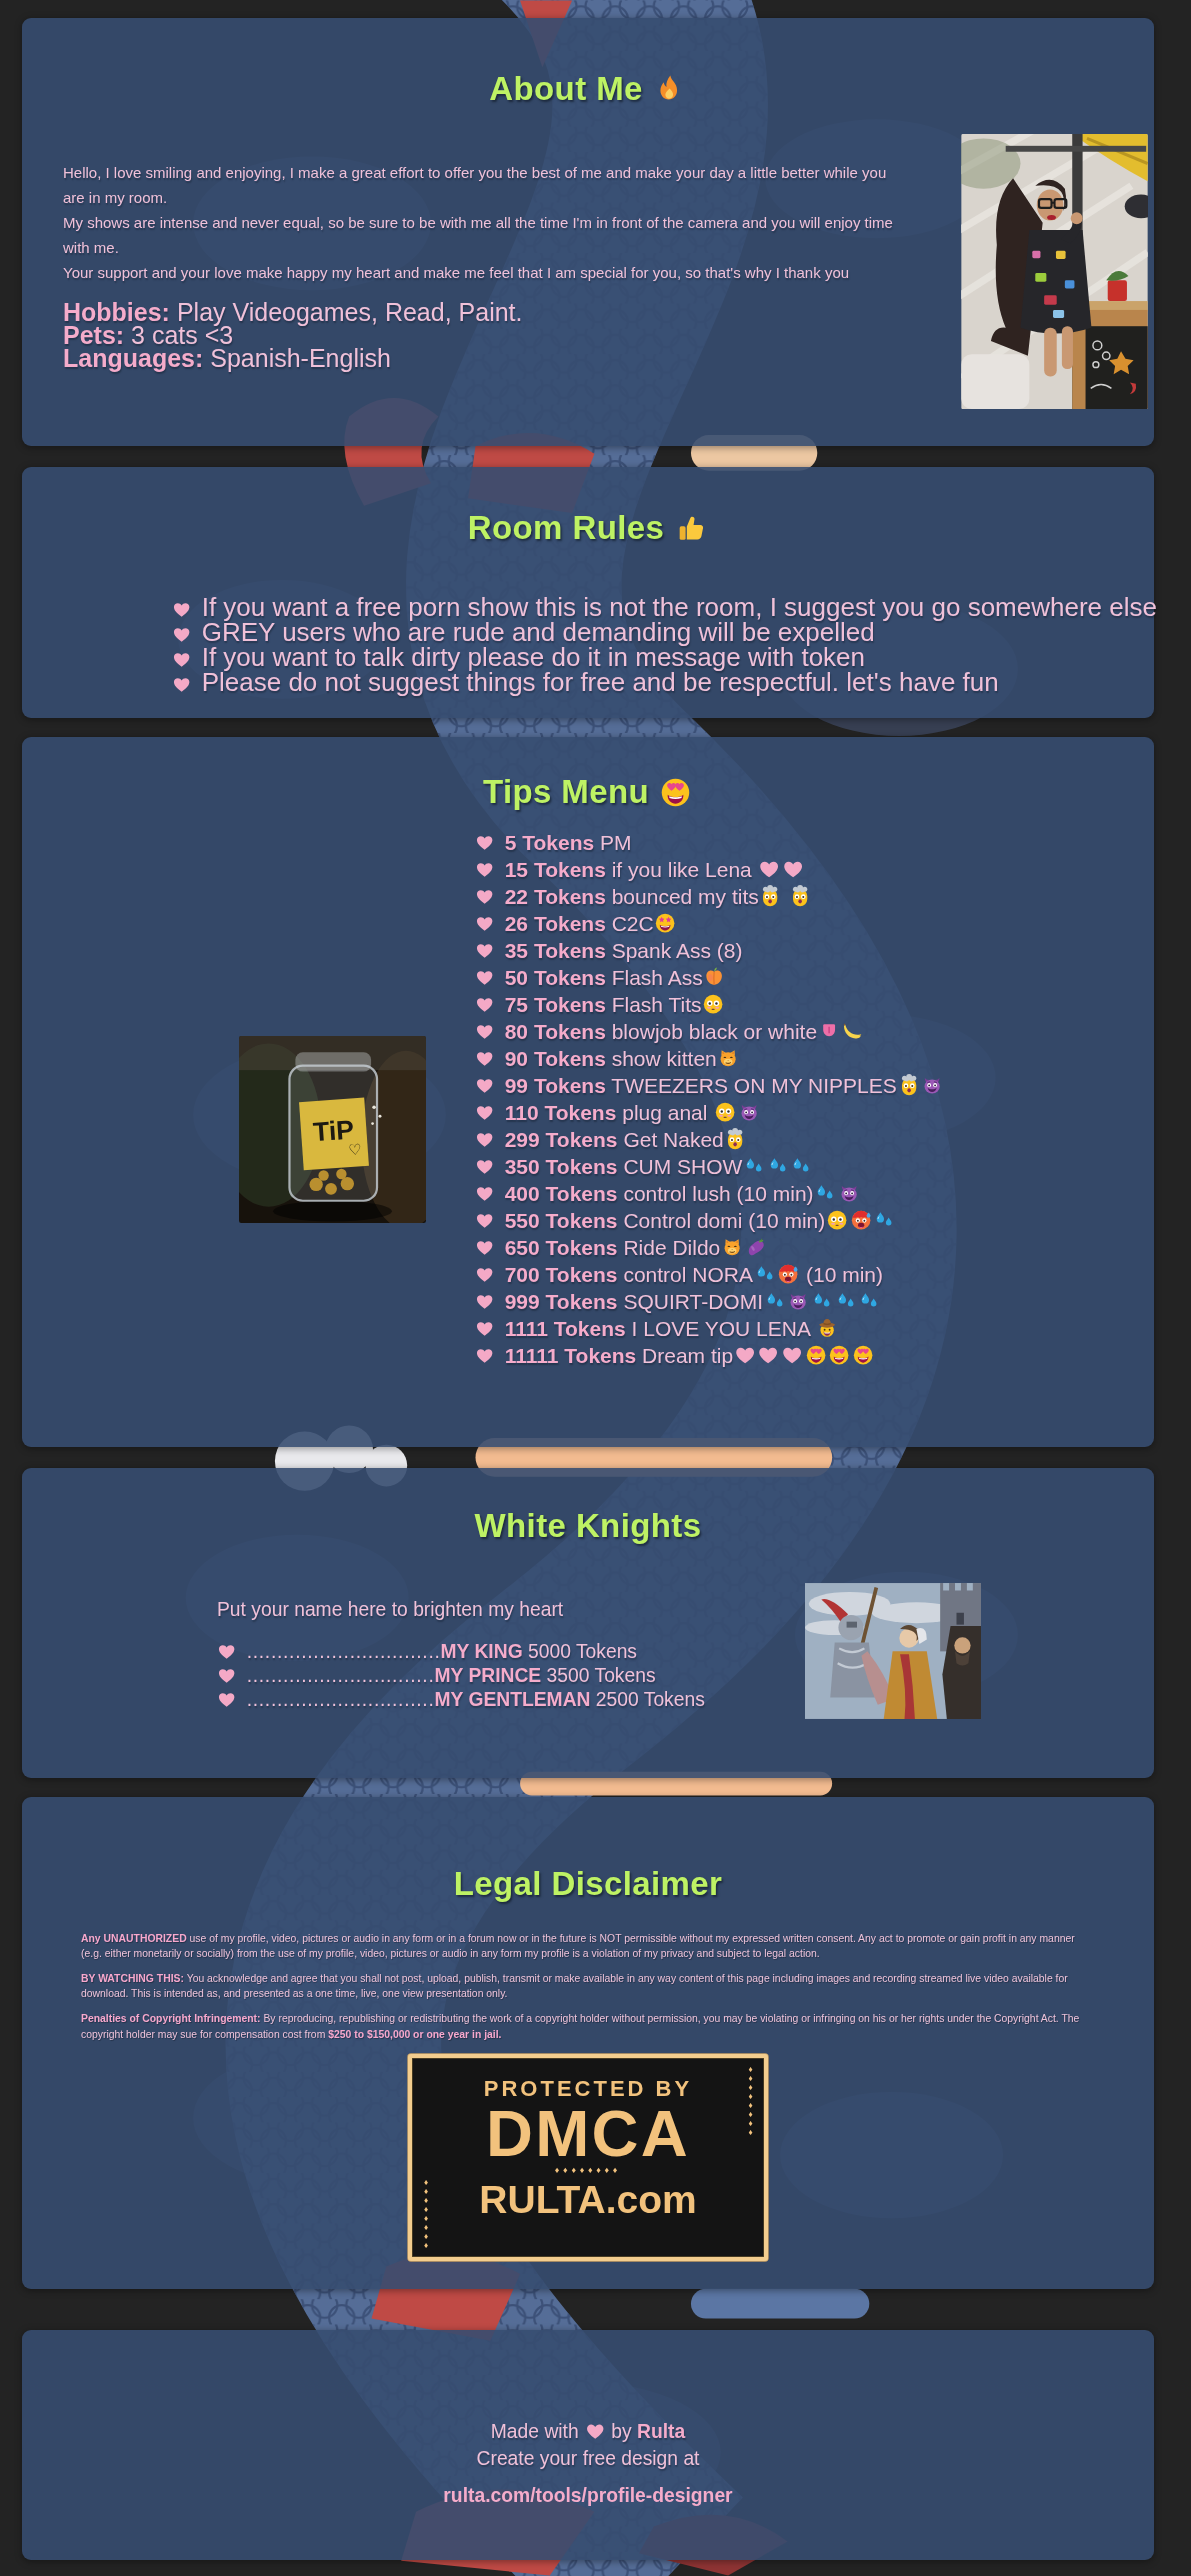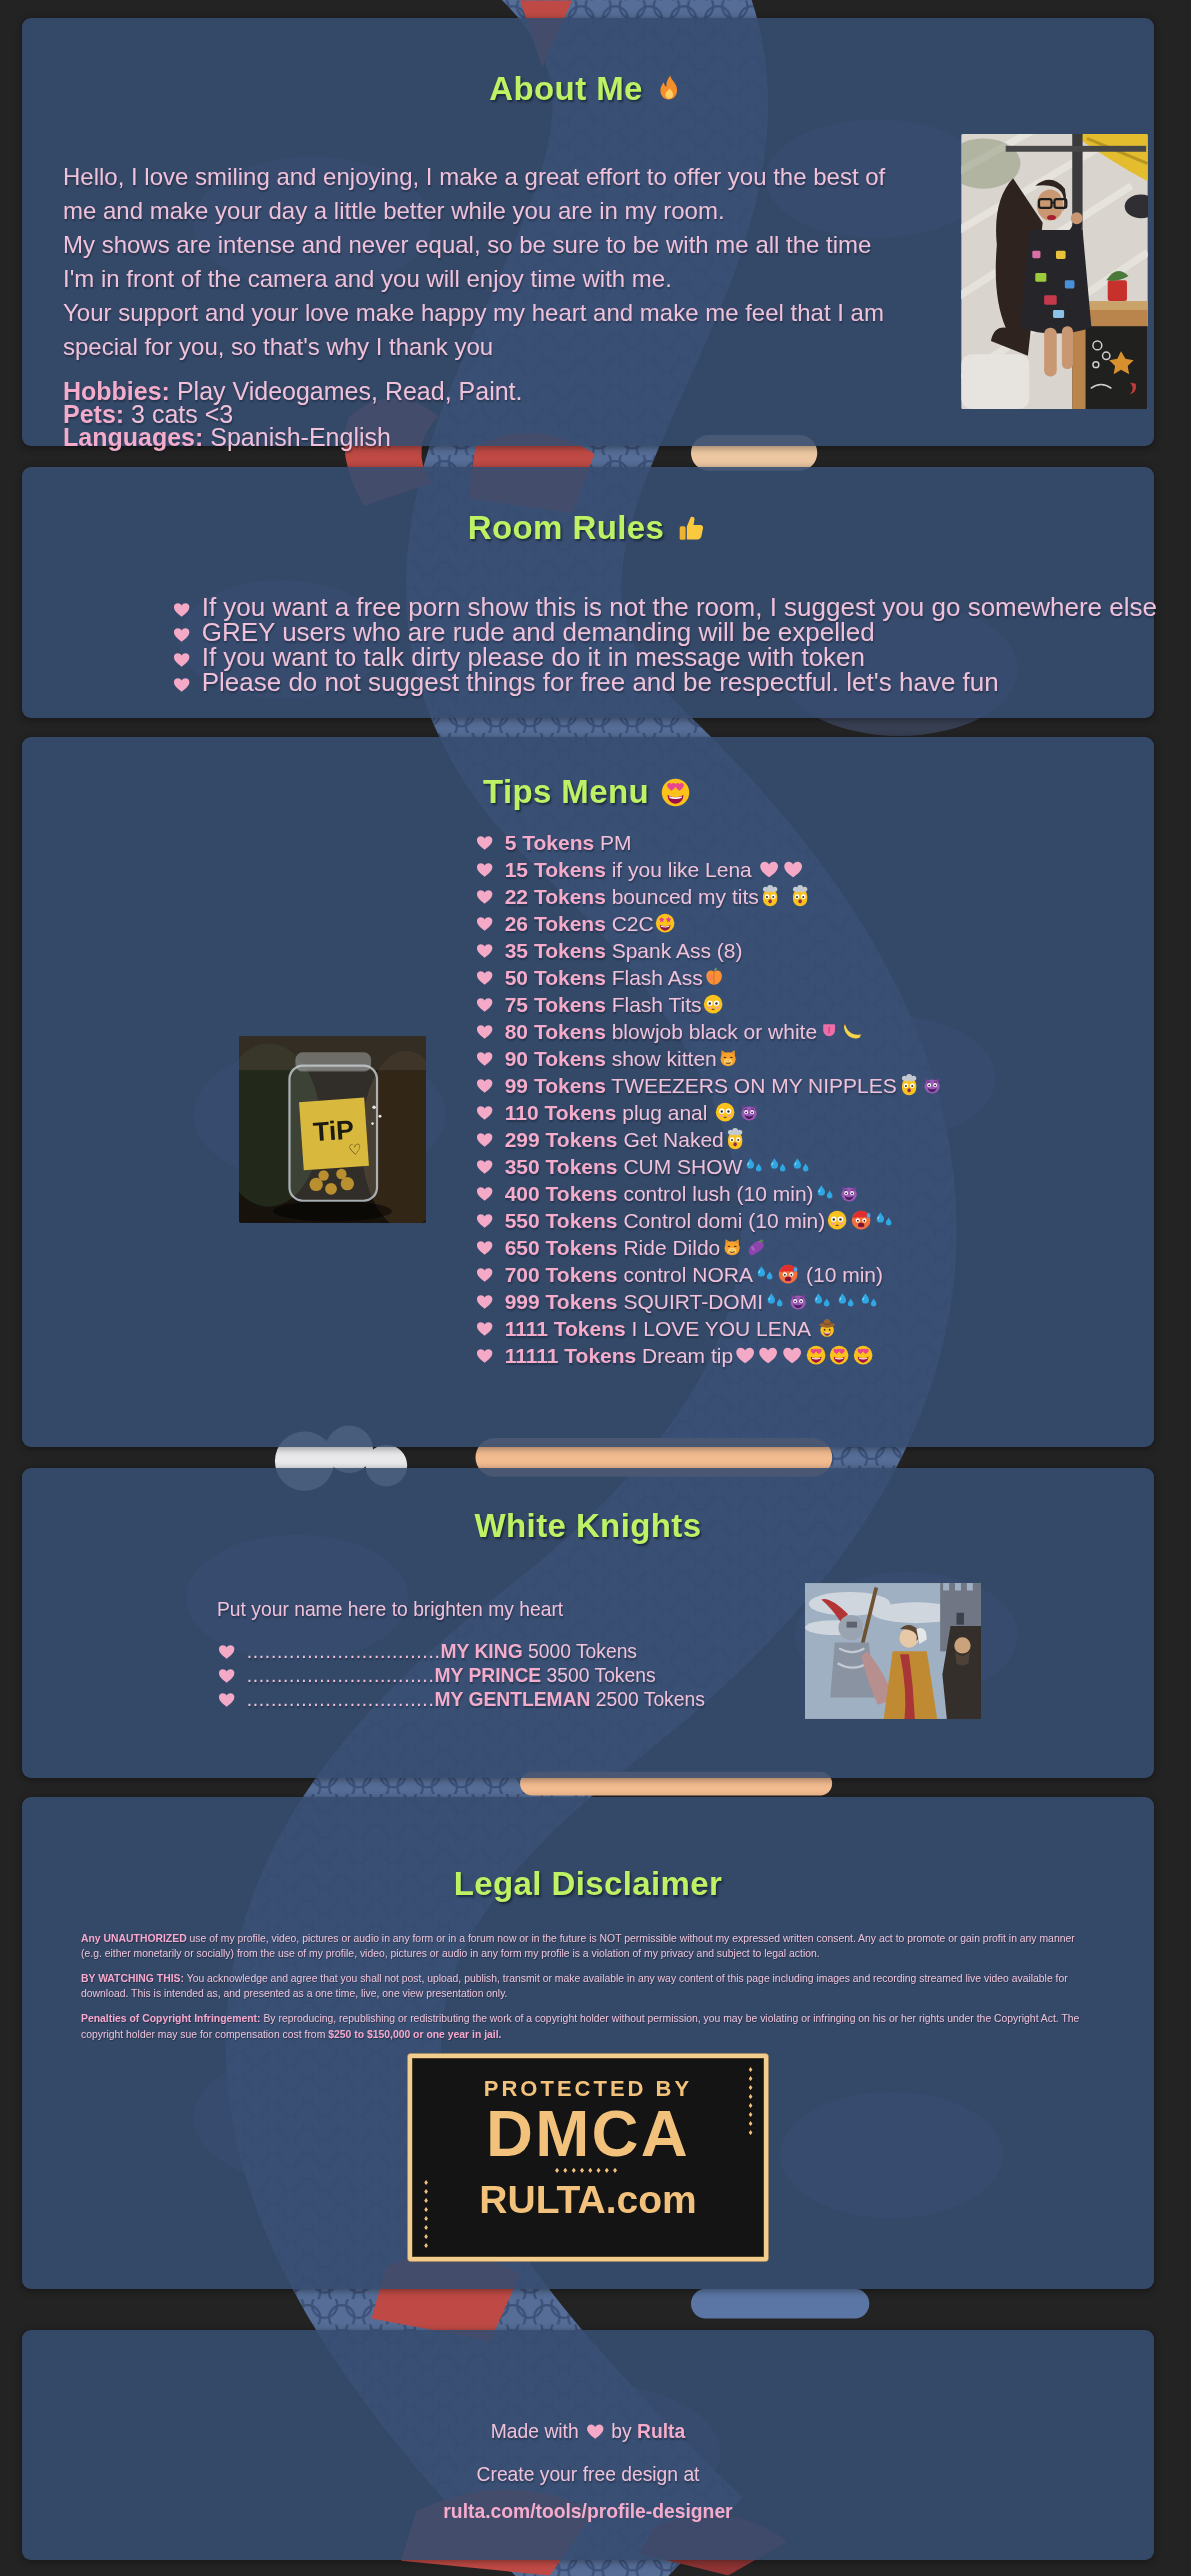--- a/index.html
+++ b/index.html
@@ -25,21 +25,21 @@
   .title{
     margin:0;text-align:center;font-size:33px;font-weight:bold;
     color:#bef264;letter-spacing:0.4px;
     text-shadow:1.5px 2.2px 2.2px rgba(8,14,24,.55);
   }
   .title .emj svg{width:33px;height:33px;}
   .pink{color:#f0c1d9;text-shadow:0.7px 1.5px 1.5px rgba(10,16,28,.35);}
   .pinkb{color:#f5accb;font-weight:bold;}
   
   #card-about .title{padding-top:52px;}
-  .about-text{margin:52px 0 0 41px;width:840px;font-size:24px;line-height:34px;}
+  .about-text{margin:52px 0 0 41px;width:840px;font-size:15px;line-height:25px;}
   .about-text p{margin:0;}
   .facts{margin:16.4px 0 0 41px;font-size:25px;line-height:23px;}
   .photo{position:absolute;top:116px;right:6px;width:187px;height:275px;border-radius:1.5px;overflow:hidden;}
   
   #card-rules .title{padding-top:42px;}
   .rules-list{margin:48px auto 0 auto;width:832px;list-style:none;padding:0;font-size:26px;line-height:25px;}
   .rules-list li{white-space:nowrap;}
   
   #card-tips .title{padding-top:36px;}
   .tips-list{margin:18px 0 0 453px;list-style:none;padding:0;font-size:21px;line-height:27px;}
@@ -69,21 +69,21 @@
   .dmca-top{margin-top:18px;font-size:22px;font-weight:bold;letter-spacing:3px;}
   .dmca-main{font-size:65px;font-weight:bold;letter-spacing:2.2px;line-height:62px;margin-top:1.5px;}
   .dmca-div{font-size:9px;letter-spacing:3.7px;}
   .dmca-site{font-size:39px;font-weight:bold;margin-top:3px;}
   .vdia{position:absolute;font-size:8.2px;line-height:9.7px;letter-spacing:0;writing-mode:vertical-rl;text-orientation:upright;}
   .vdia.tr{top:7.4px;right:9px;}
   .vdia.bl{bottom:7.4px;left:9px;}
   
   #card-footer{text-align:center;font-size:19.3px;}
   .ft1{padding-top:91px;}
-  .ft2{margin-top:21px;}
+  .ft2{margin-top:5px;}
   .ft3{margin-top:15.6px;font-weight:bold;}
 </style>
 </head>
 <body>
 
 <svg class="bg-art" width="1191" height="2576" viewBox="0 0 1603 3466">
   <defs>
     <pattern id="sc" width="46" height="34" patternUnits="userSpaceOnUse">
       <circle cx="23" cy="8" r="17" fill="none" stroke="#31446a" stroke-width="3"></circle>
       <circle cx="0" cy="25" r="17" fill="none" stroke="#31446a" stroke-width="3"></circle>

